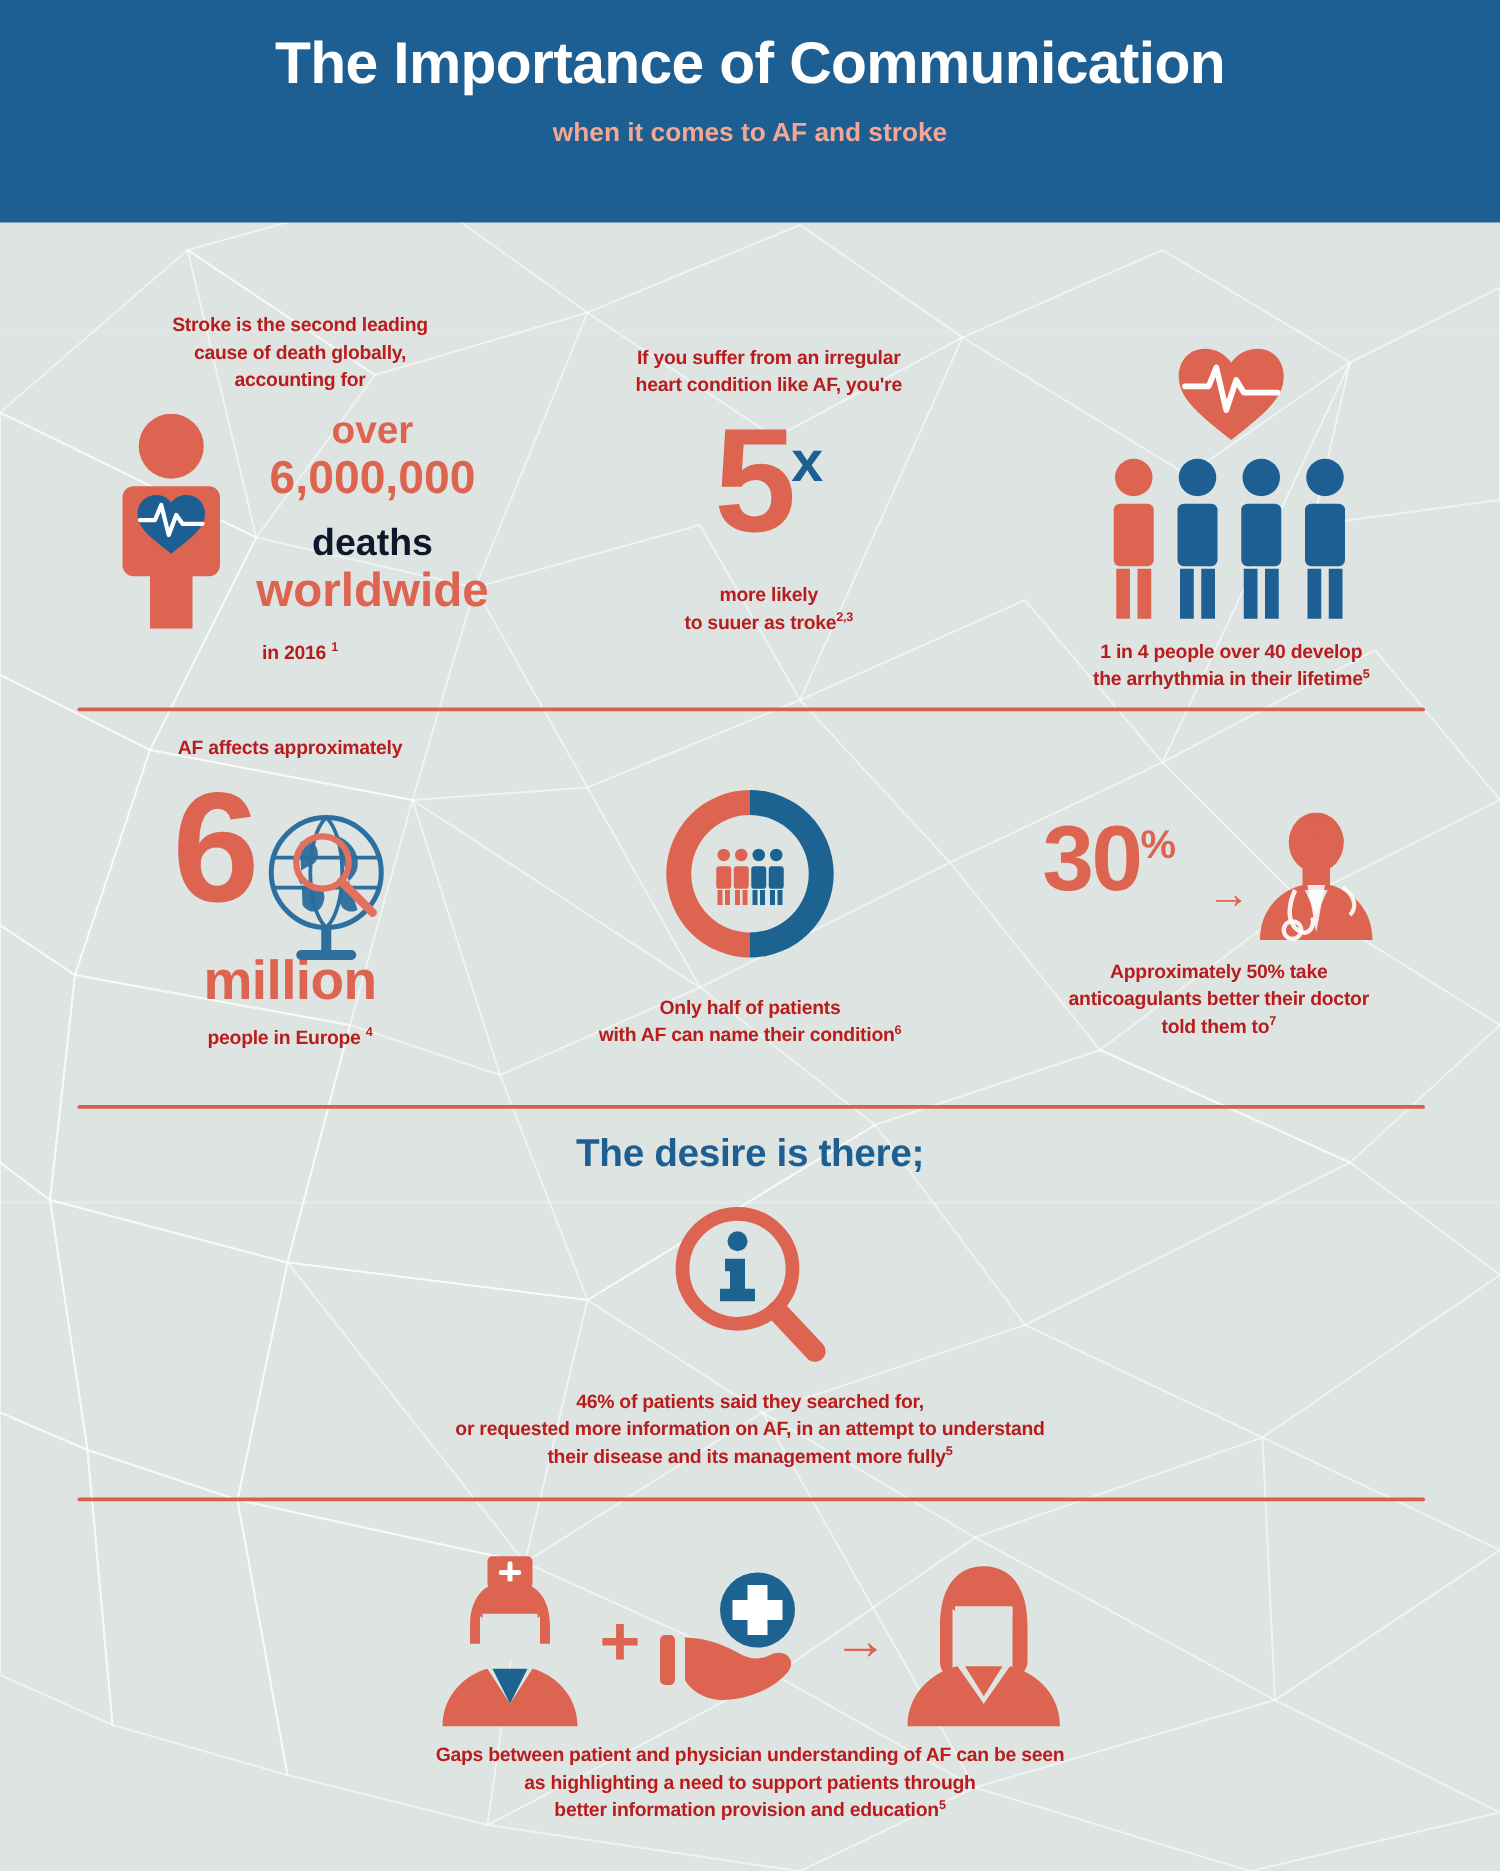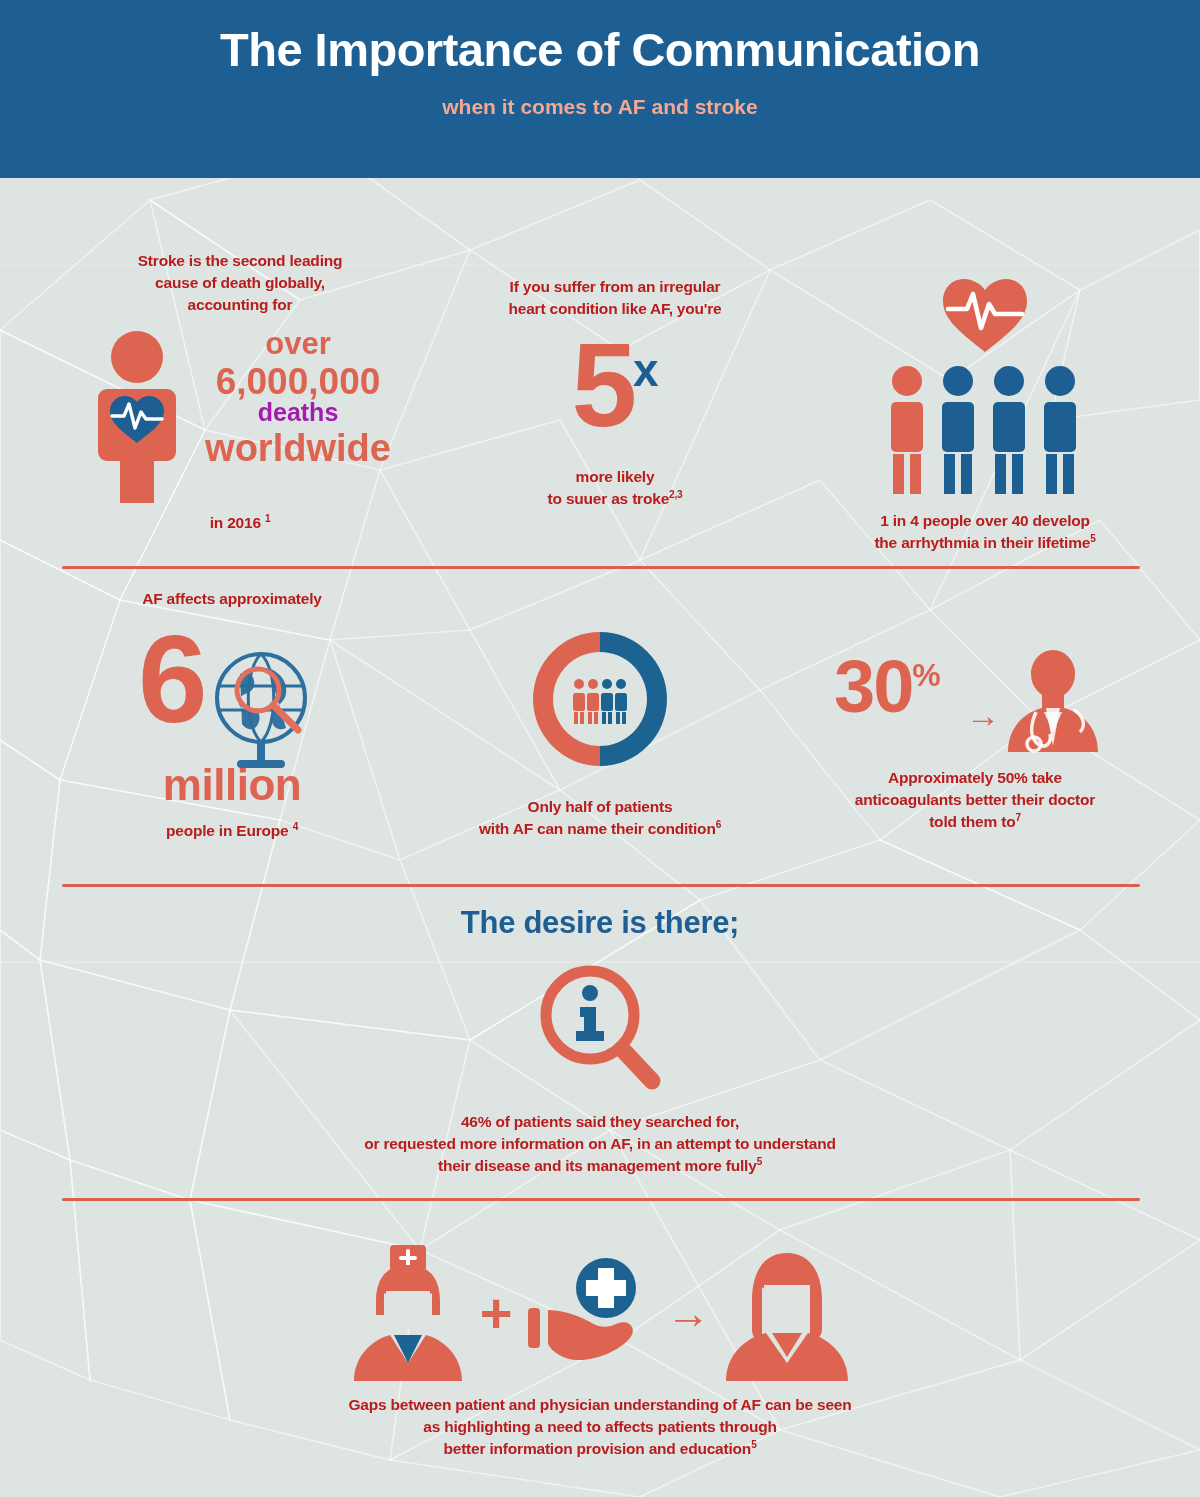--- a/index.html
+++ b/index.html
@@ -101,21 +101,21 @@
   .over6m {
     position: absolute;
     left: 118px;
     top: 2px;
     width: 240px;
     text-align: center;
     line-height: 1.0;
   }
   .over6m .l1 { font-size: 31px; color:#dd6450; font-weight:bold; }
   .over6m .l2 { font-size: 37px; color:#dd6450; font-weight:bold; margin-top: 4px; }
-  .over6m .l3 { font-size: 25px; color:#a21caf; font-weight:bold; margin-top: 0; }
+  .over6m .l3 { font-size: 30px; color:#0f172a; font-weight:bold; margin-top: 20px; }
   .over6m .l4 { font-size: 38px; color:#dd6450; font-weight:bold; margin-top: 4px; }
   #c1-1 .foot { margin-top: 4px; }
 
   
   #c1-2 { left: 440px; top: 276px; width: 350px; }
   .five-wrap {
     margin-top: 6px;
     height: 140px;
     position: relative;
   }
@@ -470,18 +470,18 @@
       <svg width="130" height="140" viewBox="0 0 130 140">
         <path d="M30 58 C30 26 44 10 65 10 C86 10 100 26 100 58 L100 86 C100 94 94 98 88 96 L88 44 C74 54 50 54 40 44 L40 96 C34 98 30 94 30 86 Z" fill="#dd6450"></path>
         <path d="M42 42 C42 72 50 90 65 90 C80 90 88 72 88 42 Z" fill="#dde4e1"></path>
         <path d="M4 138 C4 110 26 94 44 90 L65 120 L86 90 C104 94 126 110 126 138 Z" fill="#dd6450"></path>
         <path d="M48 90 L65 120 L82 90 Z" fill="#dde4e1"></path>
         <path d="M50 90 L65 114 L80 90 Z" fill="#dd6450"></path>
       </svg>
     </div>
     <div class="cap" style="margin-top:6px;">
       <div>Gaps between patient and physician understanding of AF can be seen</div>
-      <div>as highlighting a need to affects patients through</div>
+      <div>as highlighting a need to support patients through</div>
       <div><span>better information provision and education</span><sup>5</sup></div>
     </div>
   </div>
 
 </div>
 
 </body></html>

